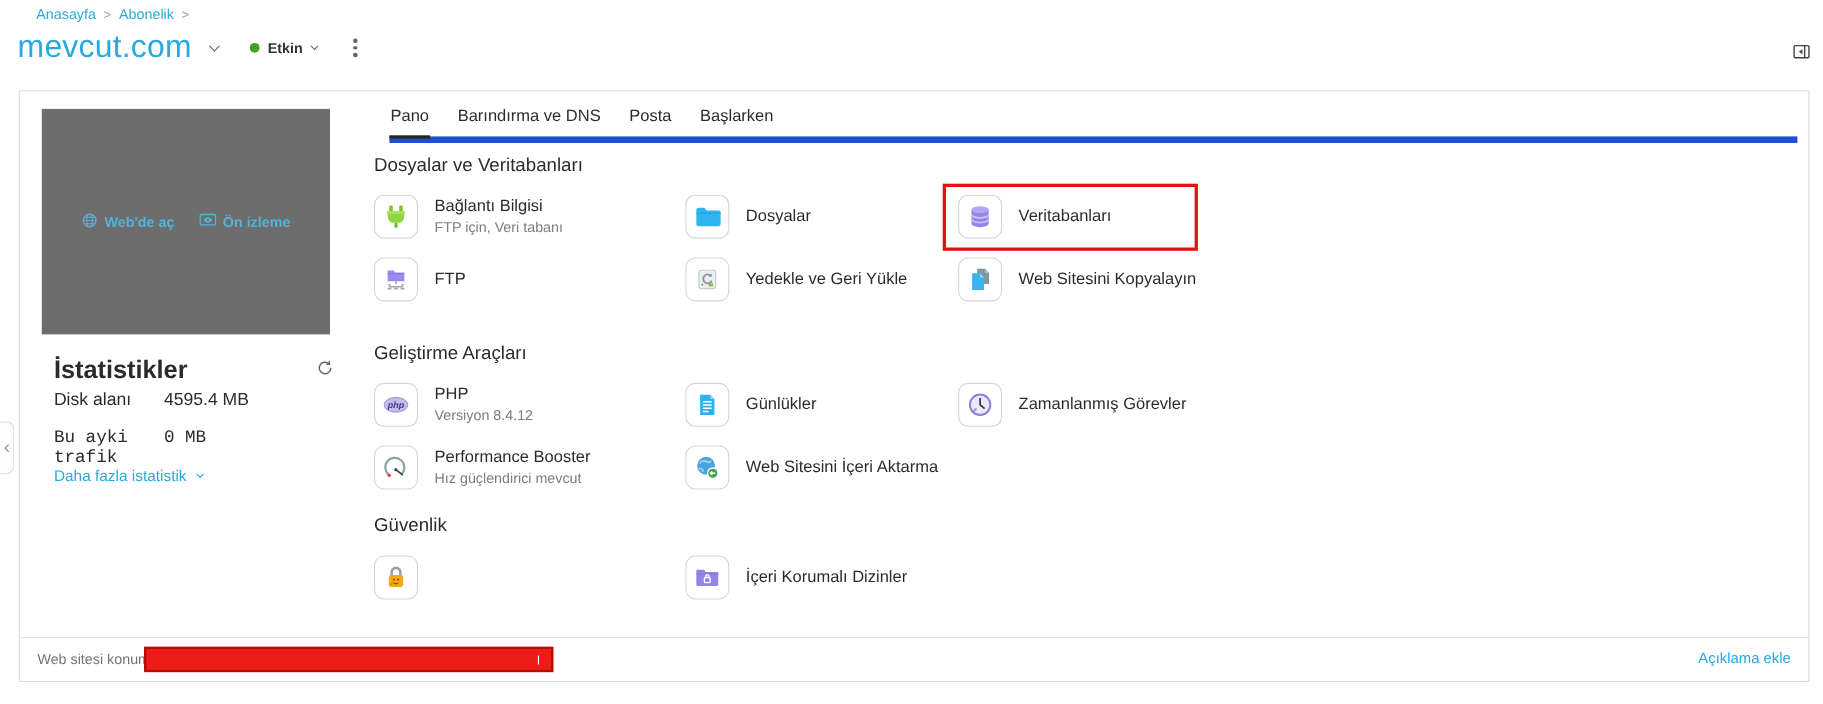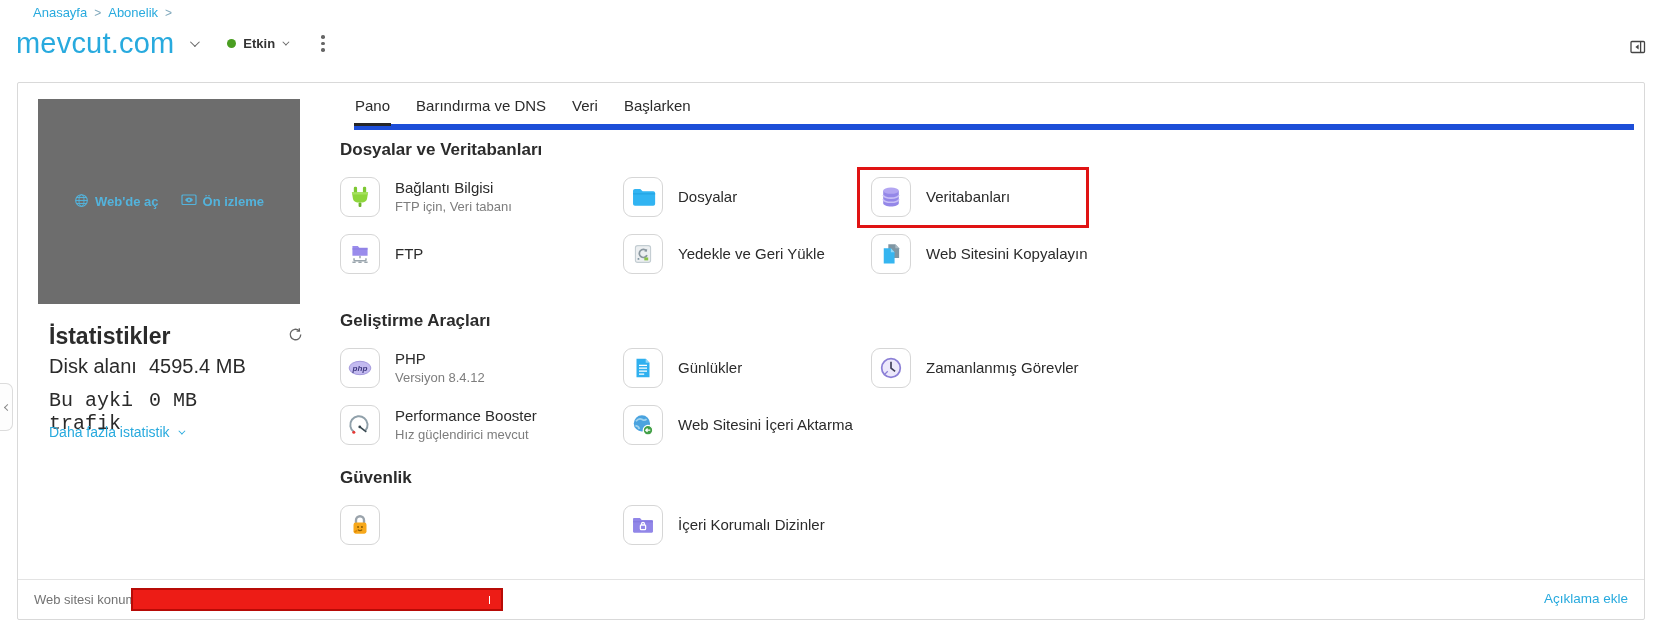--- a/index.html
+++ b/index.html
@@ -32,36 +32,36 @@
   .preview { position:absolute; left:20px; top:16px; width:262px; height:205px; background:#6d6d6d;
     display:flex; align-items:center; justify-content:center; gap:22px; }
   .plink { display:flex; align-items:center; gap:6px; color:#53b3dc; font-size:13px; font-weight:bold;
     text-decoration:none; cursor:pointer; white-space:nowrap; }
   .plink svg { flex:0 0 auto; }
 
   
   .stats-head { position:absolute; left:31px; top:240px; width:254px; display:flex; justify-content:space-between; align-items:center; }
   .stats-head h2 { font-size:23px; font-weight:bold; color:#2b2b2b; }
   .refresh { cursor:pointer; }
-  .stat-row { position:absolute; left:31px; display:flex; font-size:20px; color:#2b2b2b; }
+  .stat-row { position:absolute; left:31px; display:flex; font-size:16px; color:#2b2b2b; }
   .stat-row .sl { width:100px; }
   .row-disk { top:272px; }
   .row-traffic { top:306px;font-family:Liberation Mono, monospace; }
   .more { position:absolute; left:31px; top:341px; font-size:14px; color:var(--accent,#28aade);
     text-decoration:none; display:flex; align-items:center; gap:8px; cursor:pointer; }
   .more .chev { border-color:var(--accent,#28aade); }
 
   
   .tabs { position:absolute; left:336px; top:14px; right:10px; display:flex; gap:24px; border-bottom:6px solid #1d4ed8; }
   .tab { font-size:15px; color:#2b2b2b; padding:0 1px 9px; cursor:pointer; border-bottom:3px solid transparent; margin-bottom:-2px; }
   .tab.active { border-bottom-color:#262626; }
 
   
   .sec { position:absolute; left:322px; }
-  .sec h3 { font-size:17px; font-weight:bold; color:#2b2b2b; margin-bottom:17px; }
+  .sec h3 { font-size:17px; font-weight:normal; color:#2b2b2b; margin-bottom:17px; }
   .sec1 { top:57px; } .sec2 { top:228px; } .sec3 { top:385px; }
   .grid { display:grid; grid-template-columns:283px 248px auto; row-gap:17px; }
   .item { position:relative; display:flex; align-items:center; gap:15px; height:40px; cursor:pointer; }
   .icon-btn { width:40px; height:40px; background:#fff; border:1px solid #d6d6d6; border-radius:9px;
     display:flex; align-items:center; justify-content:center; cursor:pointer; flex:0 0 auto; padding:0; }
   .item-title { font-size:15px; color:#2b2b2b; line-height:1.2; }
   .item-sub { font-size:13px; color:#7d7d7d; margin-top:3px; line-height:1.1; }
   .hl-box { position:absolute; left:-14px; top:-10px; width:232px; height:61px;
     border:3px solid var(--highlight_red,#e01313); pointer-events:none; }
 
@@ -157,21 +157,21 @@
       <span class="sv">0 MB</span>
     </div>
     <a class="more">
       <span>Daha fazla istatistik</span>
       <span class="chev small"></span>
     </a>
 
     <div class="tabs">
       <div class="tab active">Pano</div>
       <div class="tab">Barındırma ve DNS</div>
-      <div class="tab">Veri</div>
+      <div class="tab">Posta</div>
       <div class="tab">Başlarken</div>
     </div>
 
     <section class="sec sec1">
       <h3>Dosyalar ve Veritabanları</h3>
       <div class="grid">
 
         <div class="item">
           <button class="icon-btn">
             <svg width="26" height="26" viewBox="0 0 24 24">

